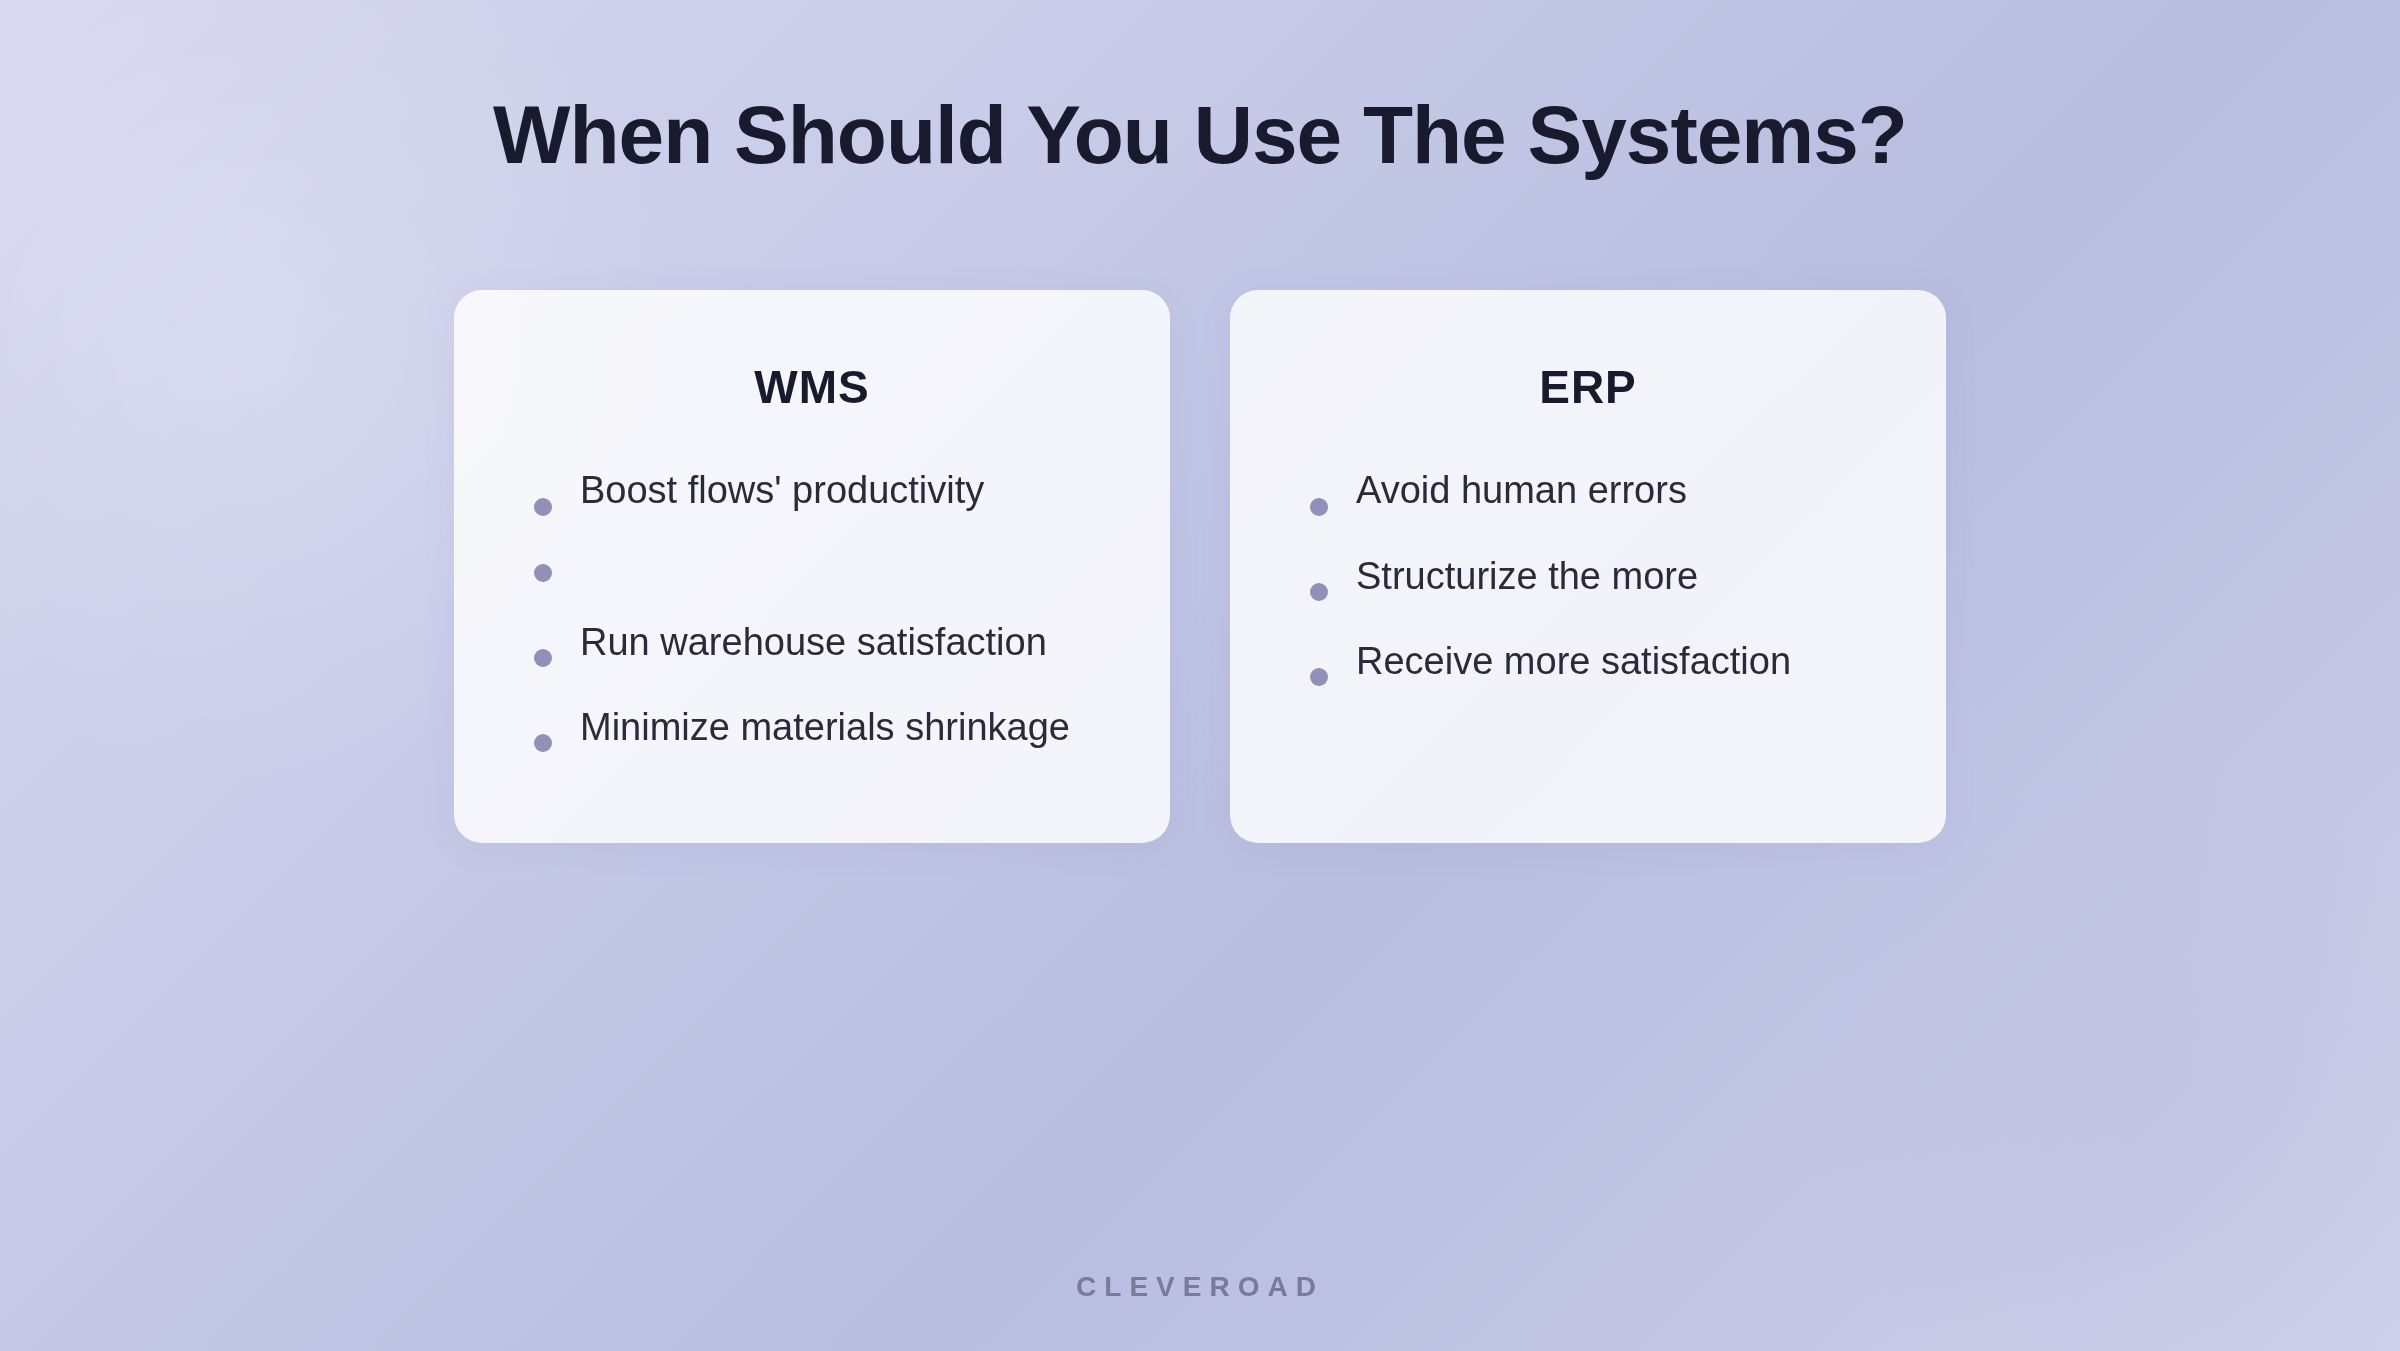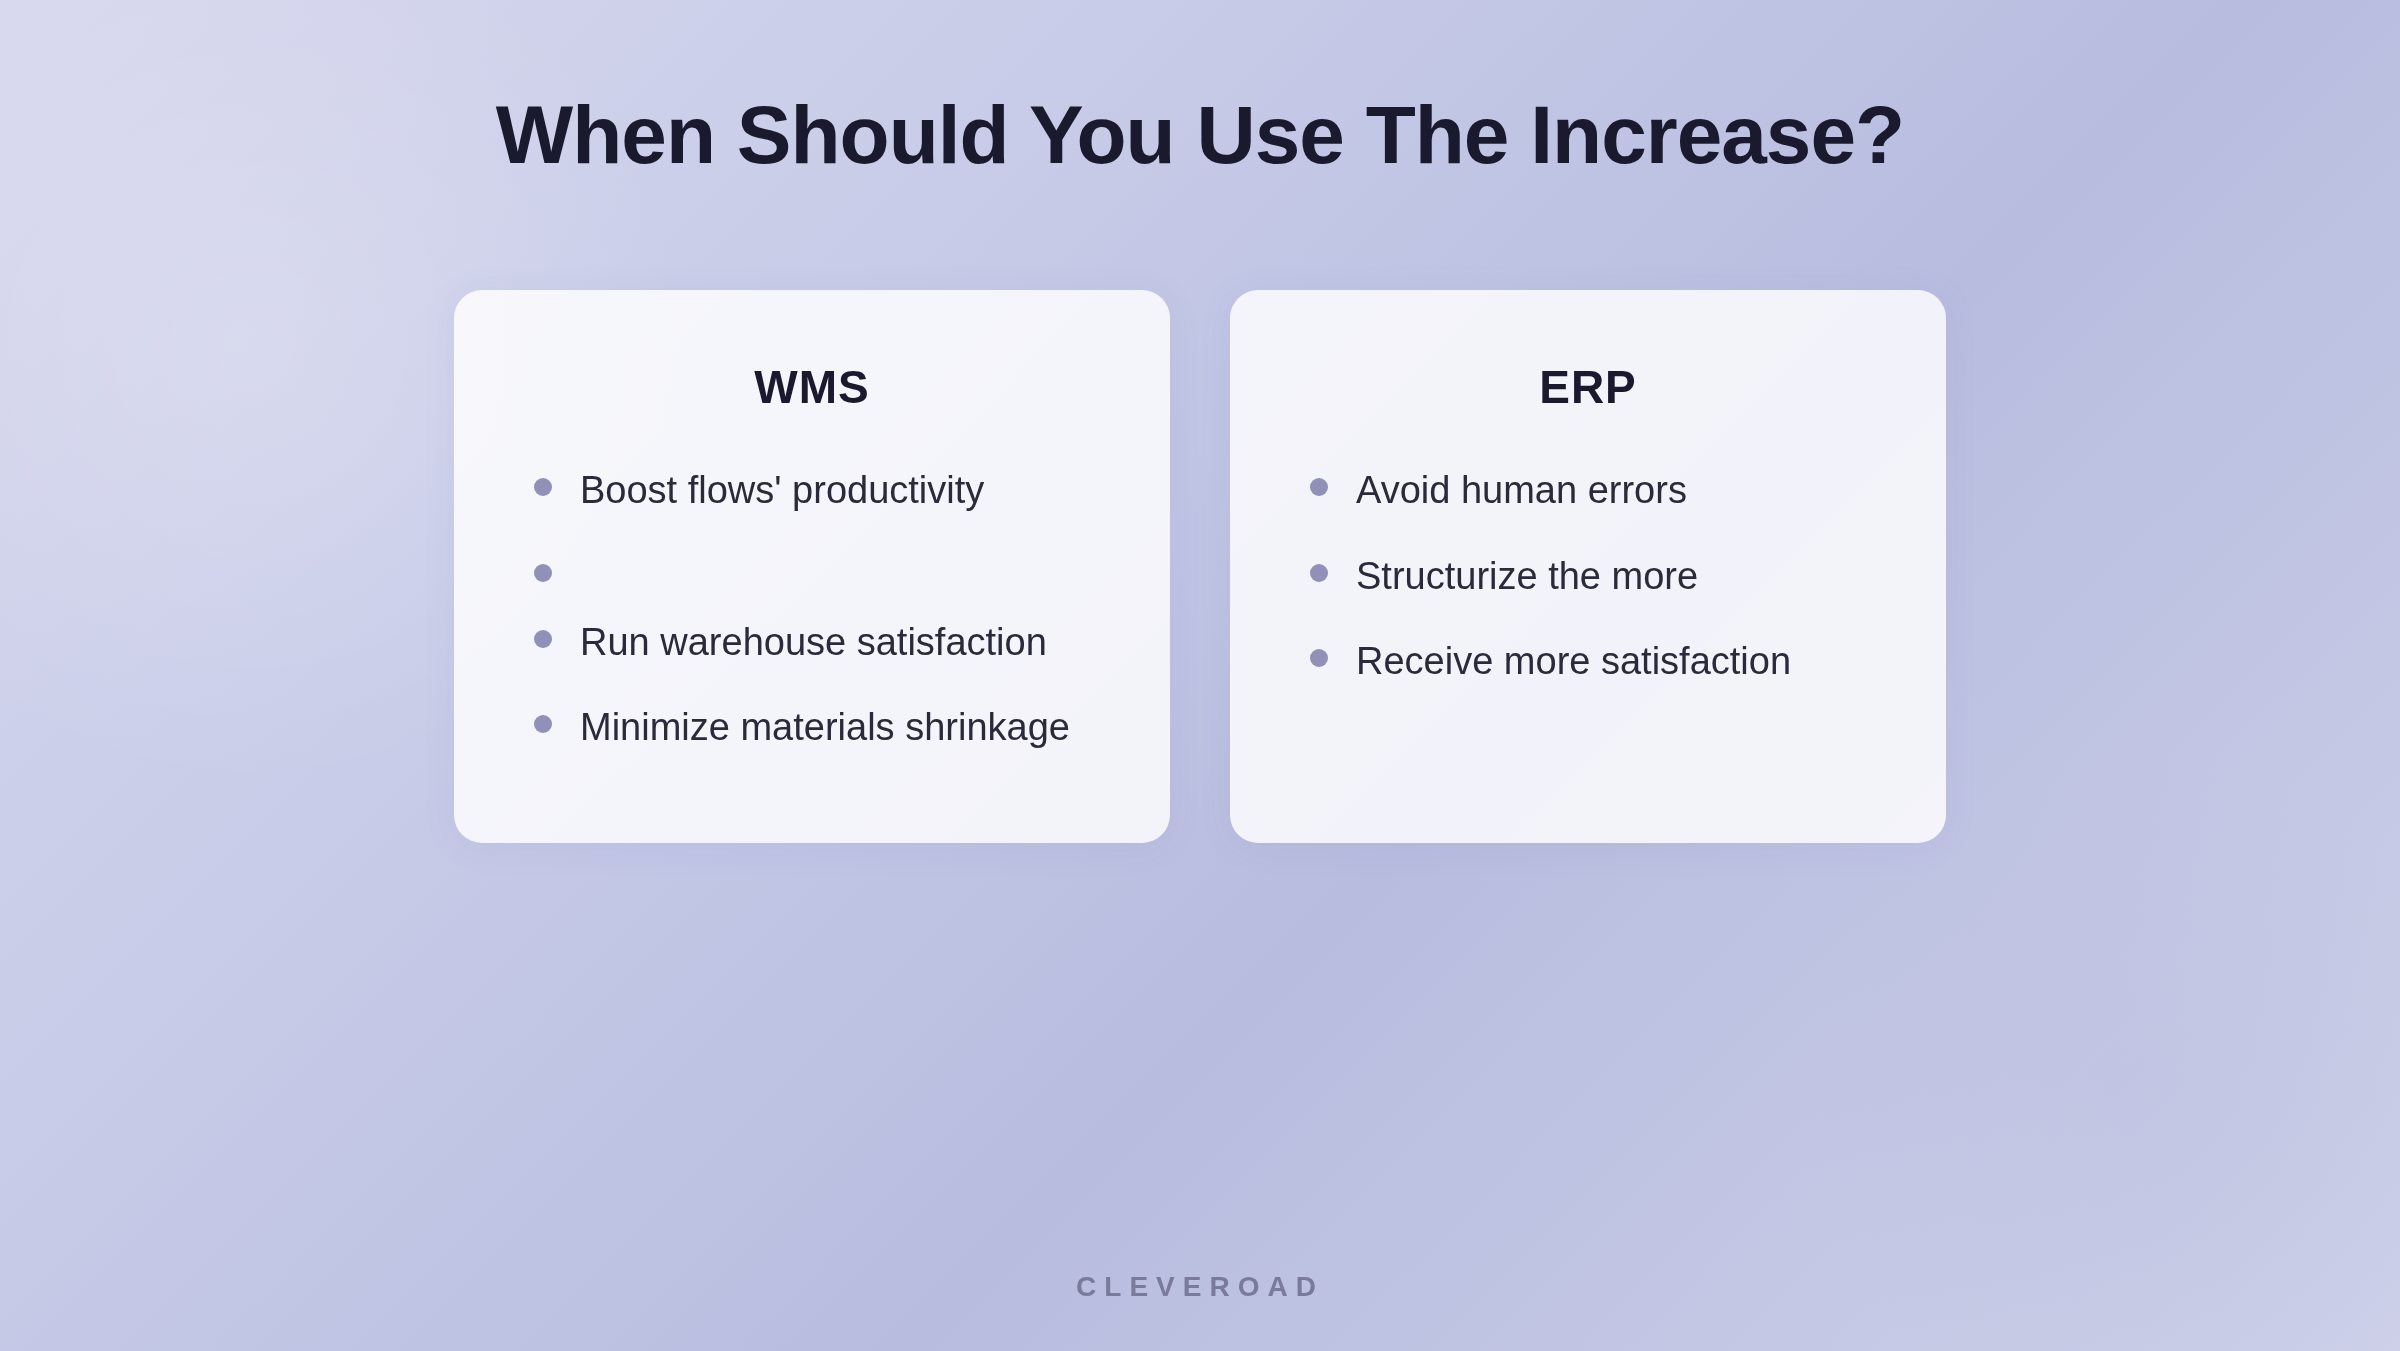--- a/index.html
+++ b/index.html
@@ -83,21 +83,21 @@
     }
 
     .card-list {
       list-style: none;
       padding: 0;
       margin: 0;
     }
 
     .card-list li {
       display: flex;
-      align-items: flex-start;
+      align-items: flex-end;
       font-size: 38px;
       font-weight: 400;
       color: #2a2a3a;
       margin-bottom: 36px;
       line-height: 1.3;
     }
 
     .card-list li:last-child {
       margin-bottom: 11px;
     }
@@ -122,21 +122,21 @@
       font-weight: 700;
       letter-spacing: 8px;
       color: #7a7a9a;
       text-transform: uppercase;
       z-index: 1;
     }
   </style>
 </head>
 <body>
 
-<h1 class="page-title">When Should You Use The Increase?</h1>
+<h1 class="page-title">When Should You Use The Systems?</h1>
 
 <div class="cards-container">
 
   <div class="card">
     <div class="card-title">WMS</div>
     <ul class="card-list">
       <li>
         <span class="bullet"></span>
         <span>Boost flows' productivity</span>
       </li>

